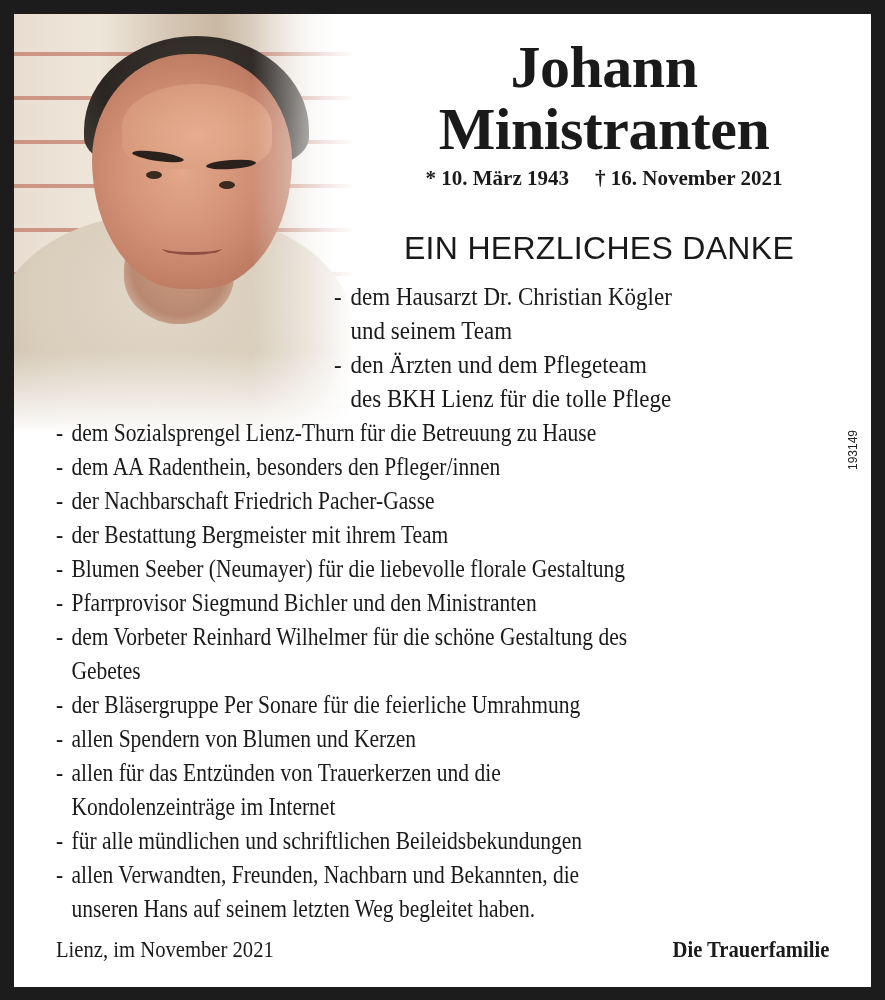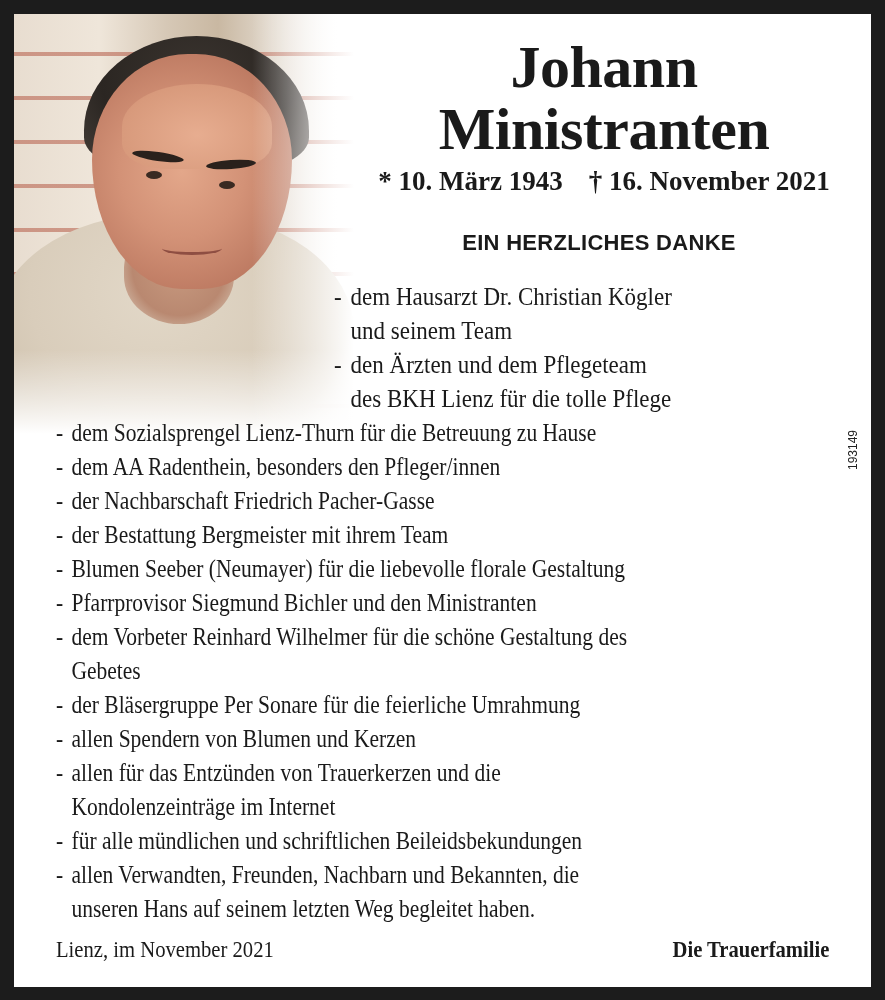--- a/index.html
+++ b/index.html
@@ -92,31 +92,31 @@
       line-height: 62px;
       letter-spacing: -0.5px;
     }
     .name.first { top: 22px; }
     .name.last { top: 84px; }
     .dates {
       position: absolute;
       top: 152px; left: 340px; width: 500px;
       text-align: center;
       font-weight: bold;
-      font-size: 27px;
+      font-size: 21px;
       white-space: pre;
     }
     .dates .gap { display: inline-block; width: 26px; }
     .danke {
       position: absolute;
       top: 216px; left: 340px; width: 490px;
       text-align: center;
       font-family: "Liberation Sans", "DejaVu Sans", sans-serif;
-      font-weight: bold;
-      font-size: 22px;
+      font-weight: normal;
+      font-size: 32px;
       letter-spacing: 0.3px;
     }
     
     .list {
       position: absolute;
       font-size: 25px;
       line-height: 34px;
       transform-origin: left top;
     }
     .list .item {

